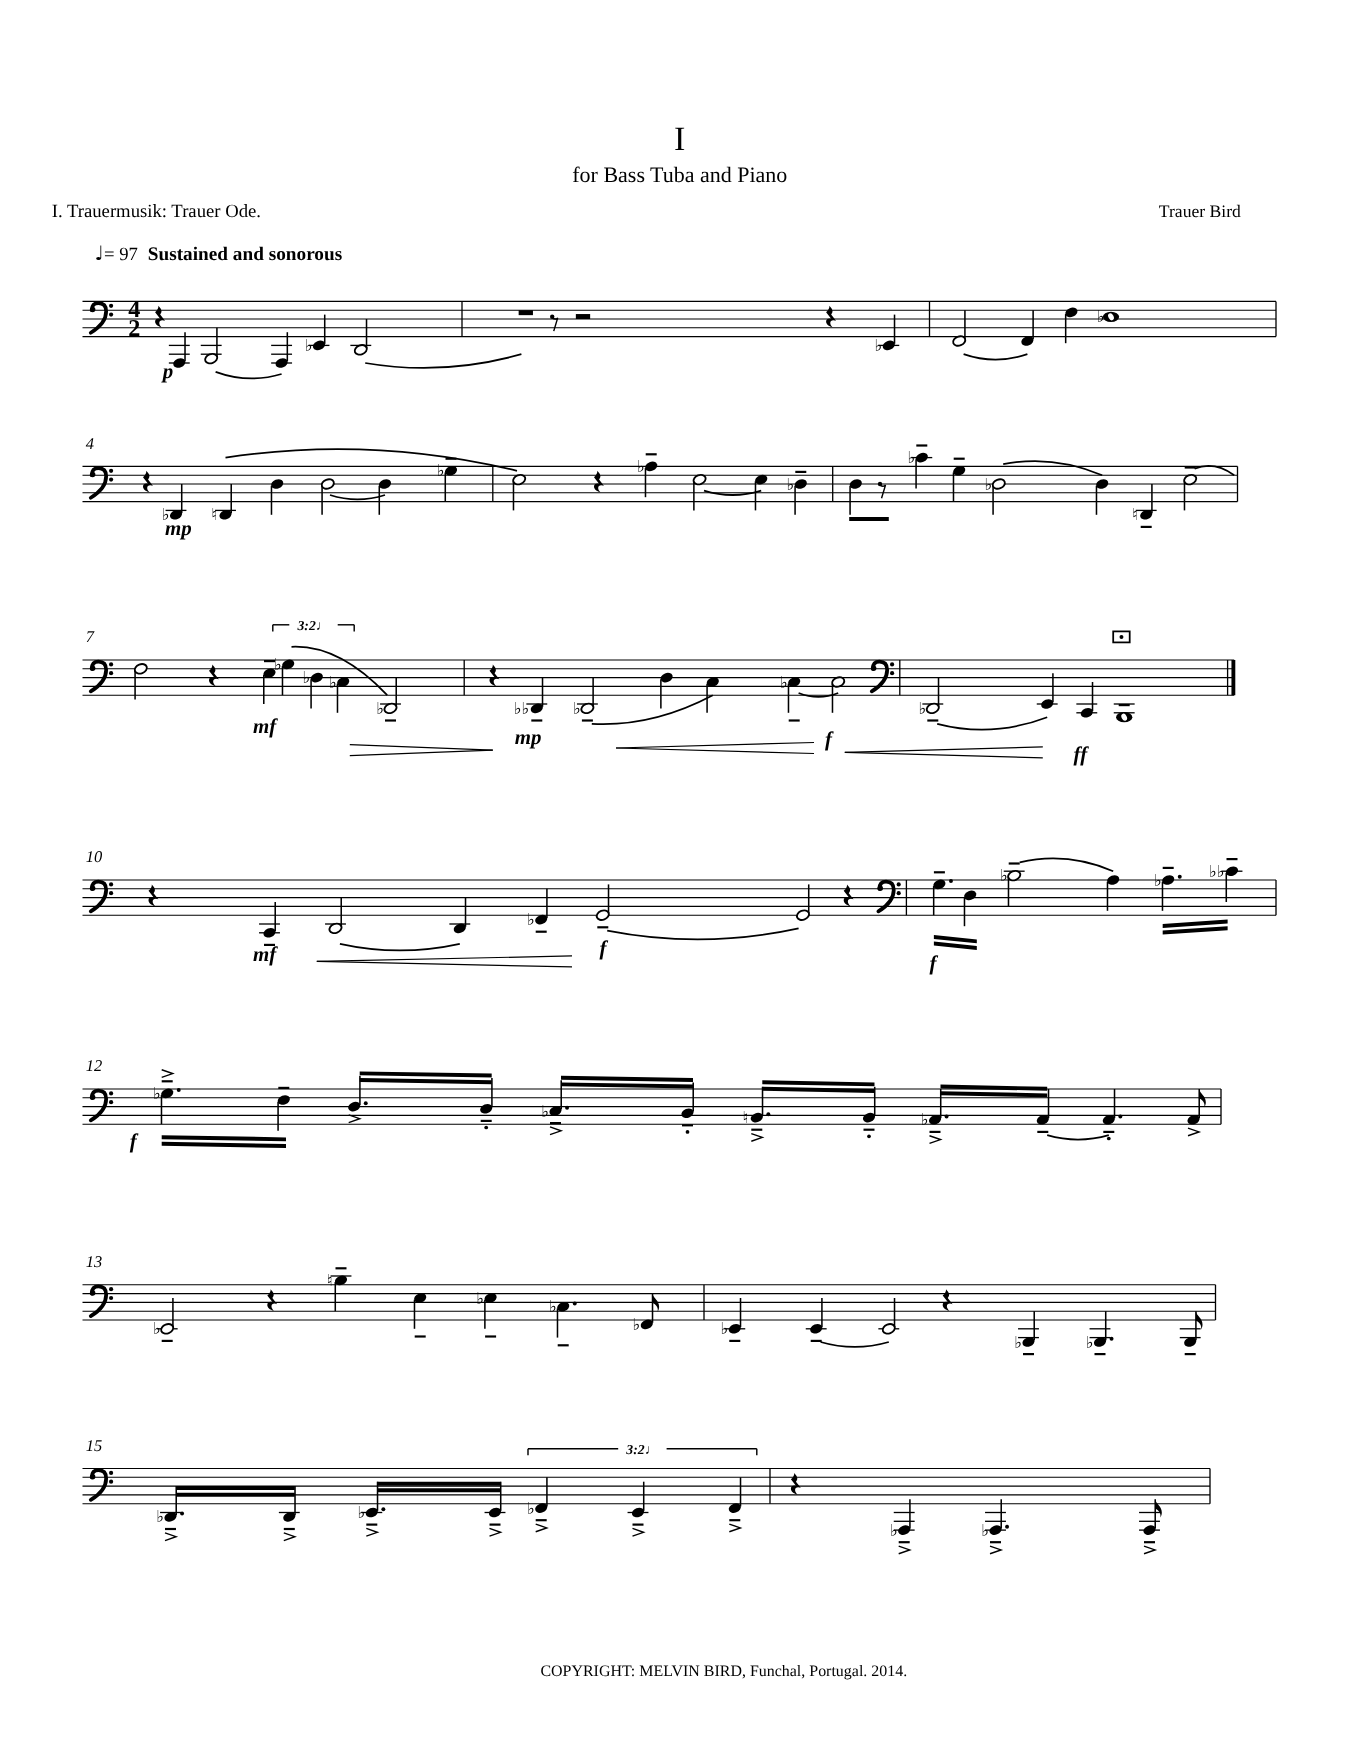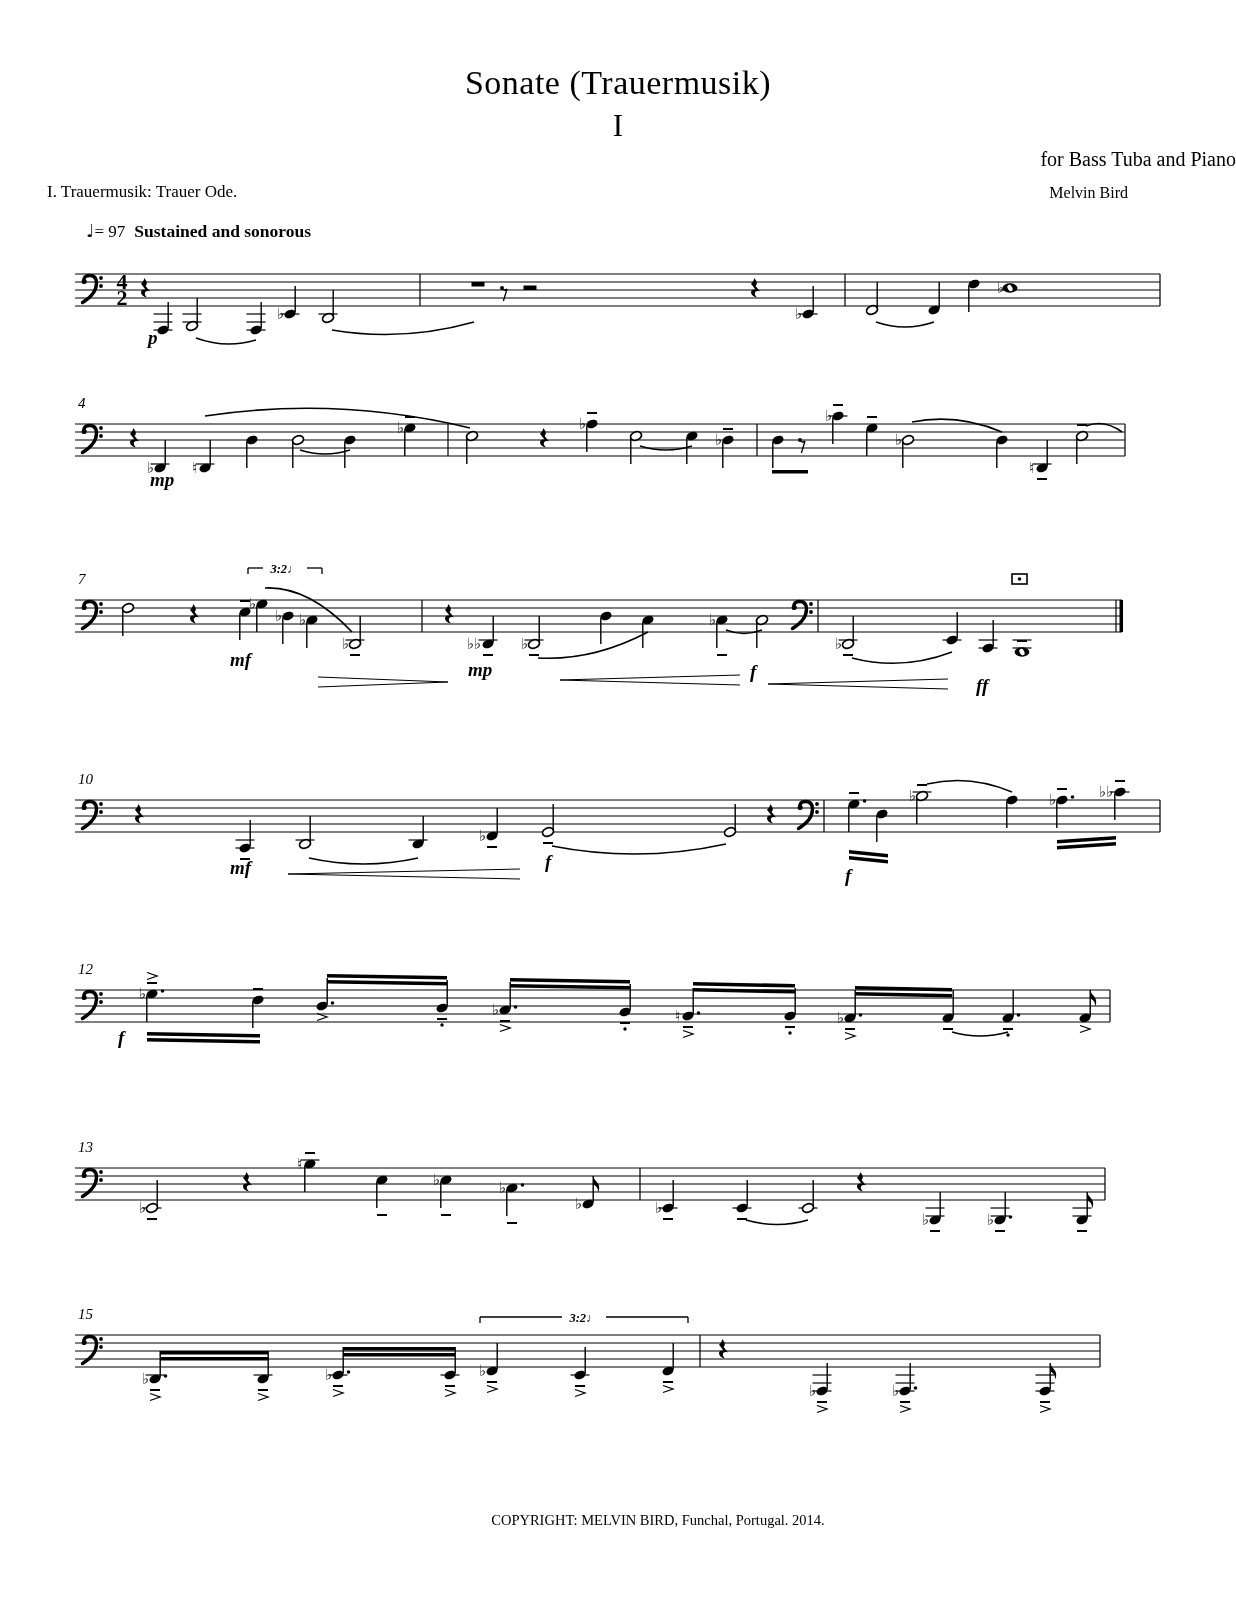--- a/index.html
+++ b/index.html
@@ -1,44 +1,43 @@
 <!DOCTYPE html>
 <html><head>
 <meta charset="utf-8">
 <style>
   html,body{margin:0;padding:0;background:#fff;}
   .page{position:relative;width:1236px;height:1600px;background:#ffffff;font-family:"Liberation Serif",serif;color:#000;overflow:hidden;}
   .title{position:absolute;top:64px;left:0;width:100%;text-align:center;font-size:34px;letter-spacing:.5px;}
   .movement{position:absolute;top:108px;left:0;width:100%;text-align:center;font-size:31px;}
-  .subtitle{position:absolute;top:148px;left:0;width:100%;text-align:right;font-size:20px;}
+  .subtitle{position:absolute;top:148px;left:0;width:100%;text-align:center;font-size:20px;}
   .section{position:absolute;top:182px;left:47px;font-size:17px;}
   .composer{position:absolute;top:184px;right:108px;font-size:16px;}
   .tempo{position:absolute;top:220px;left:86px;font-size:17px;}
   .tnote{font-family:"DejaVu Sans",sans-serif;font-size:18px;}
   .teq{font-size:17px;}
   .texp{font-weight:bold;font-size:17.5px;margin-left:9px;}
   #score{position:absolute;top:0;left:0;}
   .foot1,.foot2{position:absolute;left:0;width:100%;text-align:center;font-size:14.5px;}
   .foot1{top:1489px;}
   .foot2{top:1512px;padding-left:40px;}
   .mnum{font:italic 15px "Liberation Serif",serif;}
   .dyn{font:italic bold 19px "Liberation Serif",serif;}
   .acc{font:15px "DejaVu Sans",sans-serif;}
   .ts{font:bold 22px "Liberation Serif",serif;}
   .tup{font:italic bold 12.5px "Liberation Serif",serif;}
 </style>
 </head>
 <body>
 
 <div class="page">
-  <div class="title">Sonate (Trauermusik)</div>
   <div class="movement">I</div>
   <div class="subtitle">for Bass Tuba and Piano</div>
   <div class="section">I. Trauermusik: Trauer Ode.</div>
-  <div class="composer">Melvin Bird</div>
+  <div class="composer">Trauer Bird</div>
   <div class="tempo"><span class="tnote">♩</span><span class="teq">= 97</span><span class="texp">Sustained and sonorous</span></div>
 
   <svg id="score" width="1236" height="1600" viewBox="0 0 1236 1600">
       <g>
         <line x1="75" y1="274" x2="1160" y2="274" stroke="#000" stroke-width="1"></line>
         <line x1="75" y1="282" x2="1160" y2="282" stroke="#000" stroke-width="1"></line>
         <line x1="75" y1="290" x2="1160" y2="290" stroke="#000" stroke-width="1"></line>
         <line x1="75" y1="298" x2="1160" y2="298" stroke="#000" stroke-width="1"></line>
         <line x1="75" y1="306" x2="1160" y2="306" stroke="#000" stroke-width="1"></line>
         <g transform="translate(80,274)">

